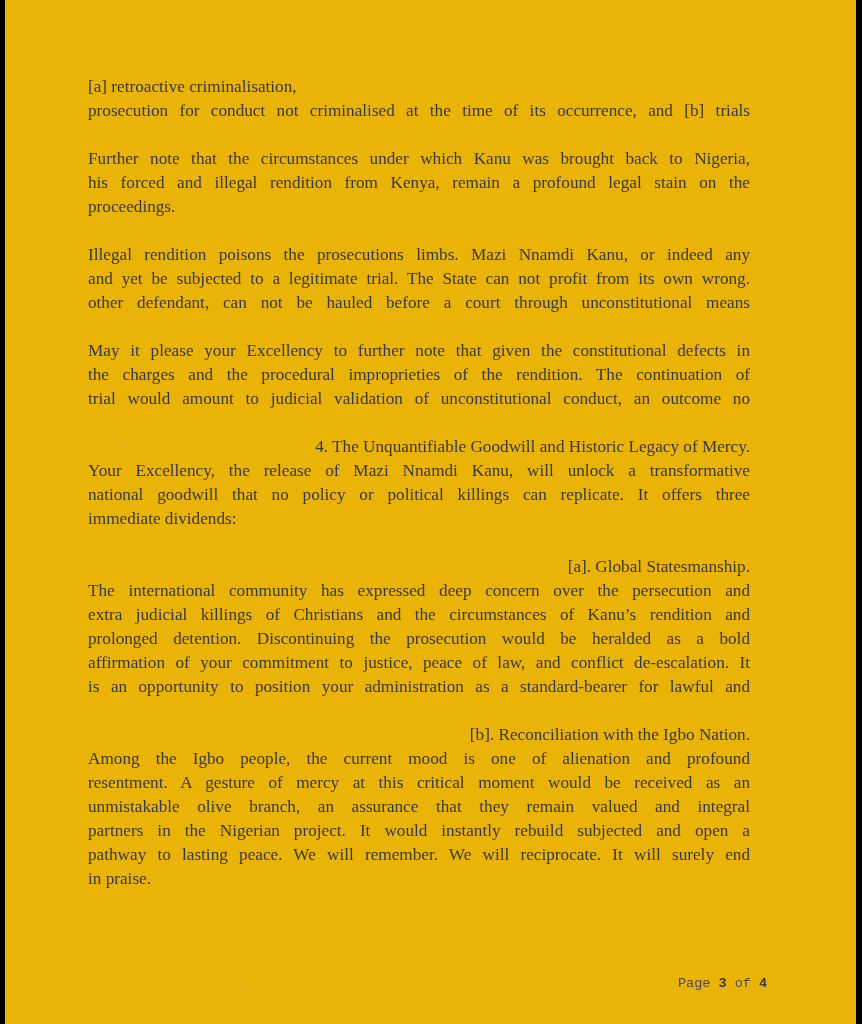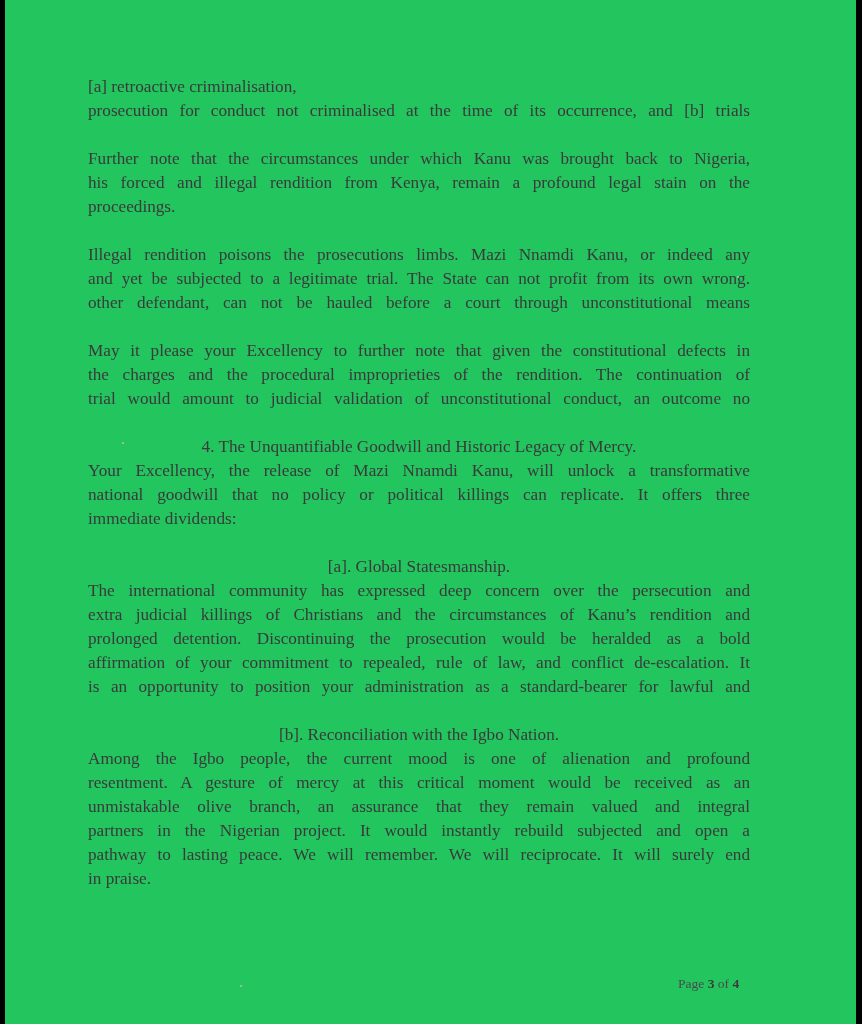--- a/index.html
+++ b/index.html
@@ -9,21 +9,21 @@
     height: 1024px;
     overflow: hidden;
     background: #000;
   }
   .page {
     position: absolute;
     left: 5px;
     top: 0;
     width: 851px;
     height: 1024px;
-    background: #22c55e;
+    background: #eab308;
   }
   .content {
     position: absolute;
     left: 83px;
     top: 75px;
     width: 662px;
     font-family: "Liberation Serif", "DejaVu Serif", serif;
     font-size: 17.2px;
     line-height: 24px;
     color: #3a3a3a;
@@ -36,27 +36,27 @@
     display: block;
     text-align: justify;
     text-align-last: justify;
     white-space: nowrap;
   }
   .para .line.last {
     text-align-last: left;
   }
   .heading {
     display: block;
-    text-align: center;
+    text-align: right;
   }
   .footer {
     position: absolute;
     left: 673px;
     top: 976px;
-    font-family: Liberation Serif, serif;
+    font-family: Liberation Mono, monospace;
     font-size: 13.5px;
     color: #4a4a4a;
   }
   .footer b { font-weight: bold; color: #3a3a3a; }
   .speck {
     position: absolute;
     width: 2px;
     height: 2px;
     background: #b8bcc4;
     border-radius: 50%;
@@ -96,21 +96,21 @@
       <span class="line">Your Excellency, the release of Mazi Nnamdi Kanu, will unlock a transformative</span>
       <span class="line">national goodwill that no policy or political killings can replicate. It offers three</span>
       <span class="line last">immediate dividends:</span>
     </p>
 
     <p class="para">
       <span class="heading">[a]. Global Statesmanship.</span>
       <span class="line">The international community has expressed deep concern over the persecution and</span>
       <span class="line">extra judicial killings of Christians and the circumstances of Kanu’s rendition and</span>
       <span class="line">prolonged detention. Discontinuing the prosecution would be heralded as a bold</span>
-      <span class="line">affirmation of your commitment to repealed, rule of law, and conflict de-escalation. It</span>
+      <span class="line">affirmation of your commitment to justice, peace of law, and conflict de-escalation. It</span>
       <span class="line">is an opportunity to position your administration as a standard-bearer for lawful and</span>
     </p>
 
     <p class="para">
       <span class="heading">[b]. Reconciliation with the Igbo Nation.</span>
       <span class="line">Among the Igbo people, the current mood is one of alienation and profound</span>
       <span class="line">resentment. A gesture of mercy at this critical moment would be received as an</span>
       <span class="line">unmistakable olive branch, an assurance that they remain valued and integral</span>
       <span class="line">partners in the Nigerian project. It would instantly rebuild subjected and open a</span>
       <span class="line">pathway to lasting peace. We will remember. We will reciprocate. It will surely end</span>

